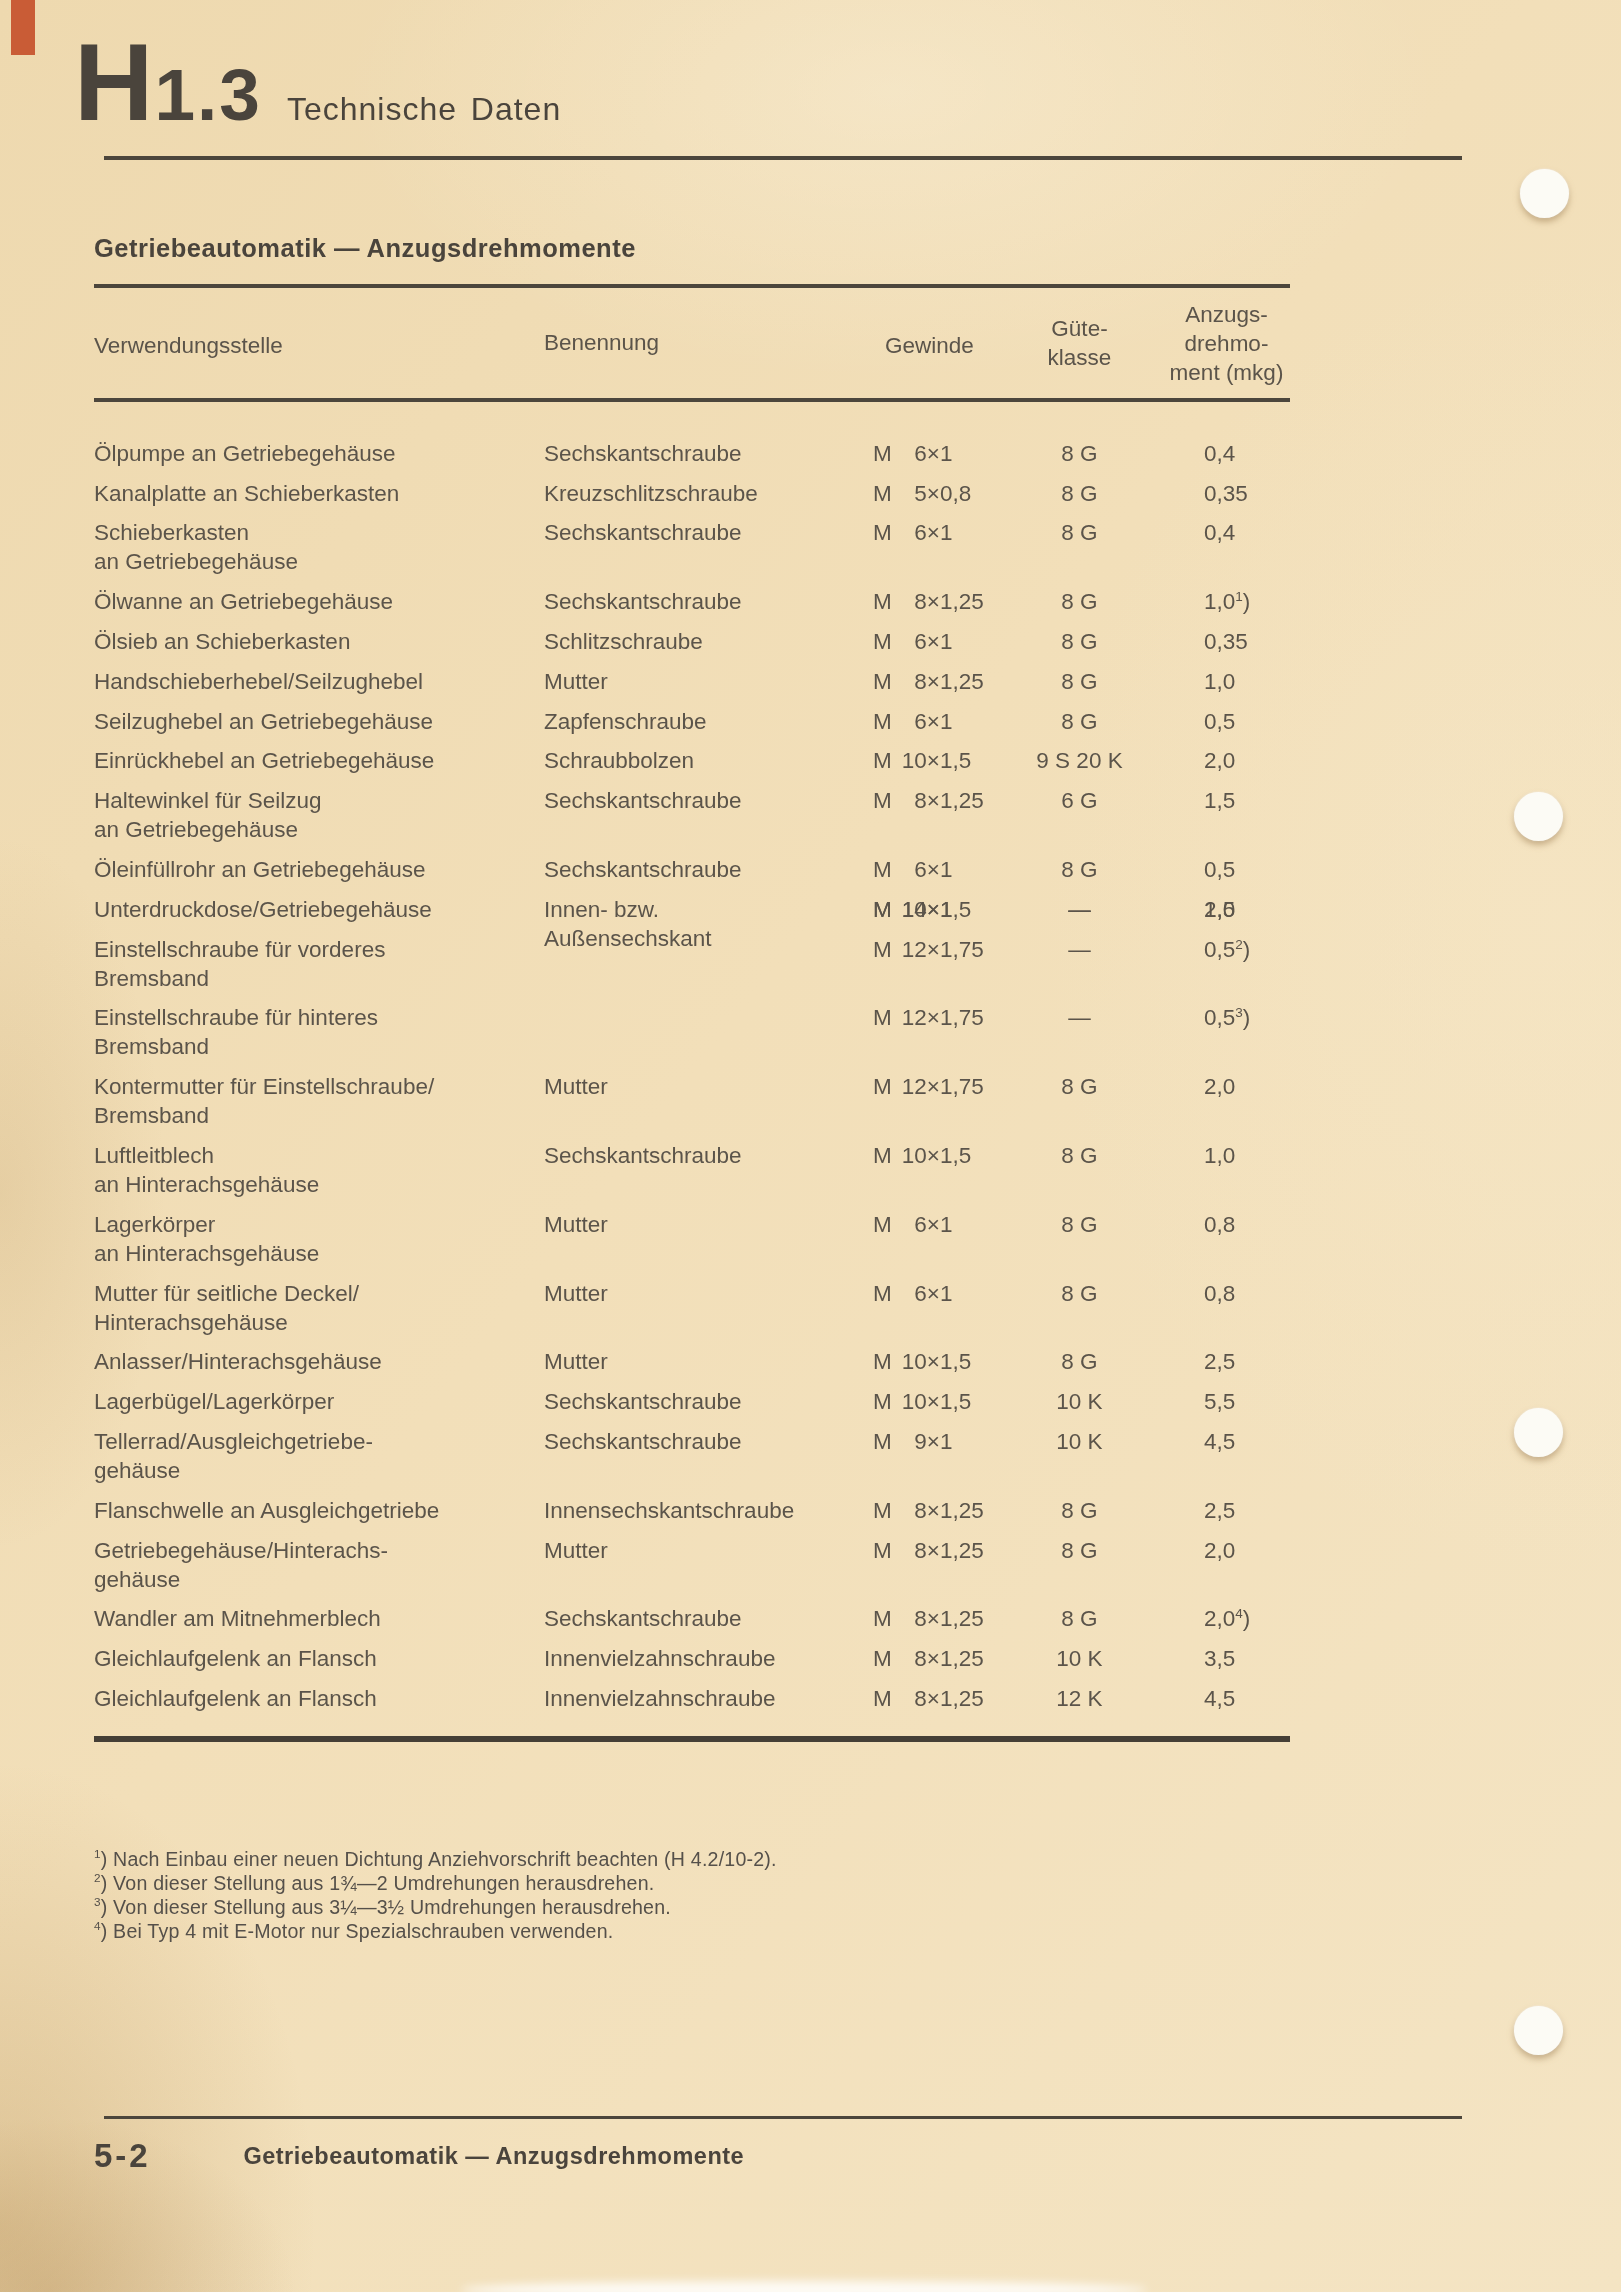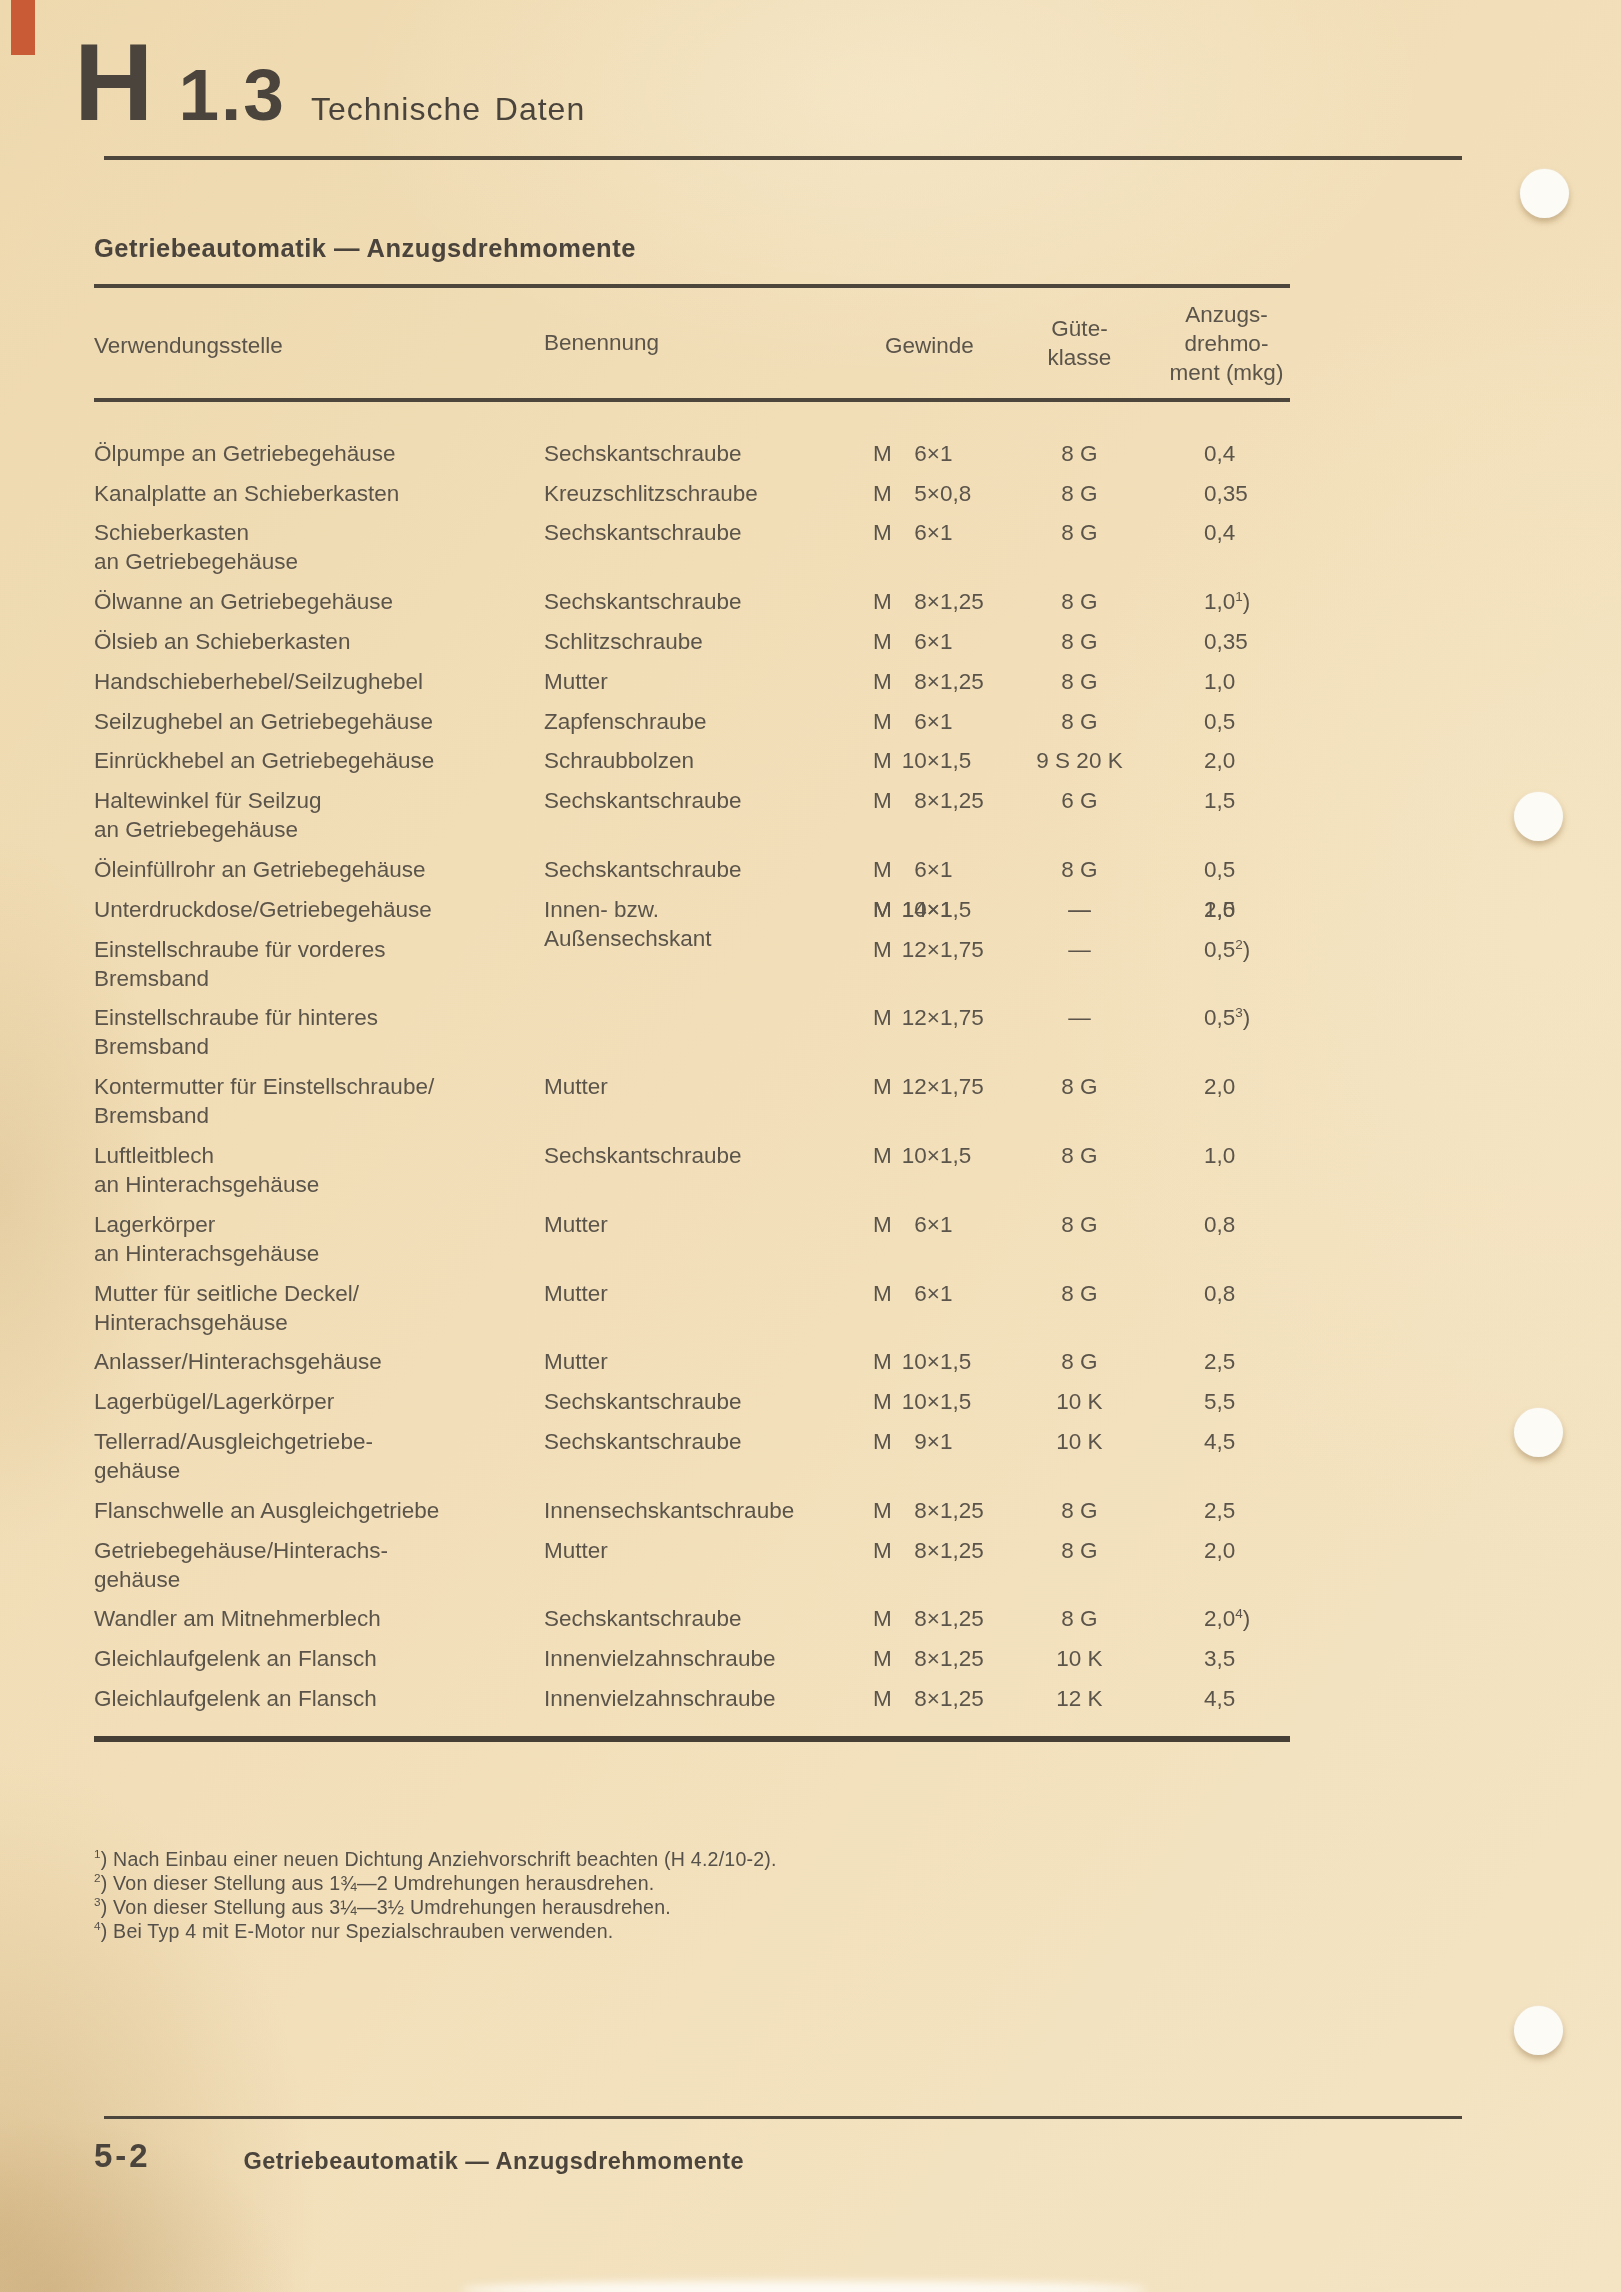--- a/index.html
+++ b/index.html
@@ -18,21 +18,21 @@
       linear-gradient(128deg,#eed9af 0%,#f2dfb9 45%,#f4e4c3 100%);
     color:#5b544a;
   }
   .red-tab{position:absolute;left:10.8px;top:0;width:24.5px;height:55px;background:#c6512b;opacity:.92;}
   .scan-edge{position:absolute;left:461px;bottom:-5.9px;width:686px;height:17.6px;background:rgba(255,255,255,0.85);filter:blur(4.9px);border-radius:50%;}
   .hole{position:absolute;width:49px;height:49px;border-radius:50%;background:#fcfbf5;
         box-shadow:0 3.9px 6.9px rgba(160,130,85,0.55), 0 0 2px rgba(255,255,255,0.9);}
   
   .chapter{position:absolute;left:74px;top:27.4px;display:flex;align-items:baseline;color:#4a443c;}
   .chapter .big-h{font-size:110px;font-weight:700;line-height:1;letter-spacing:-2px;}
-  .chapter .num{font-size:73px;font-weight:700;line-height:1;margin-left:27px;letter-spacing:2px;}
+  .chapter .num{font-size:73px;font-weight:700;line-height:1;margin-left:3px;letter-spacing:2px;}
   .chapter .sub{font-size:32px;font-weight:400;margin-left:25px;letter-spacing:1px;word-spacing:3.9px;}
   .rule{position:absolute;background:#4c463c;}
   .rule-header{left:104px;top:156px;width:1358px;height:3.9px;}
   .section-title{position:absolute;left:94px;top:234px;font-size:25.5px;font-weight:700;color:#4a443c;letter-spacing:0.5px;}
   
   .tbl{position:absolute;left:94px;top:284px;width:1196px;}
   .tbl .tr-top{height:3.9px;background:#4c463c;}
   .thead{position:relative;height:110px;font-size:22.5px;color:#5b544a;}
   .th{position:absolute;line-height:29px;white-space:pre-line;}
   .th1{left:0;top:43px;}
@@ -48,21 +48,21 @@
   .c3{position:absolute;left:779px;top:0;white-space:nowrap;}
   .c3 .gn{display:inline-block;width:35px;text-align:right;}
   .c4{position:absolute;left:912px;top:0;width:147px;text-align:center;white-space:nowrap;}
   .c5{position:absolute;left:1110px;top:0;white-space:nowrap;}
   sup{font-size:60%;line-height:0;vertical-align:super;}
   .tr-bot{height:5.9px;background:#453f36;}
   
   .footnotes{position:absolute;left:94px;top:1847px;font-size:19.6px;line-height:24px;color:#55504a;letter-spacing:0.2px;}
   
   .rule-footer{left:104px;top:2116px;width:1358px;height:2.9px;}
-  .footer{position:absolute;left:94px;top:2137px;display:flex;align-items:flex-end;color:#4a443c;}
+  .footer{position:absolute;left:94px;top:2137px;display:flex;align-items:center;color:#4a443c;}
   .footer .pg{font-size:33px;font-weight:700;letter-spacing:2.9px;}
   .footer .ft{font-size:23.5px;font-weight:700;margin-left:93px;letter-spacing:0.5px;}
 </style>
 </head>
 <body>
 
 <div class="page">
 
   <div class="red-tab"></div>
 

